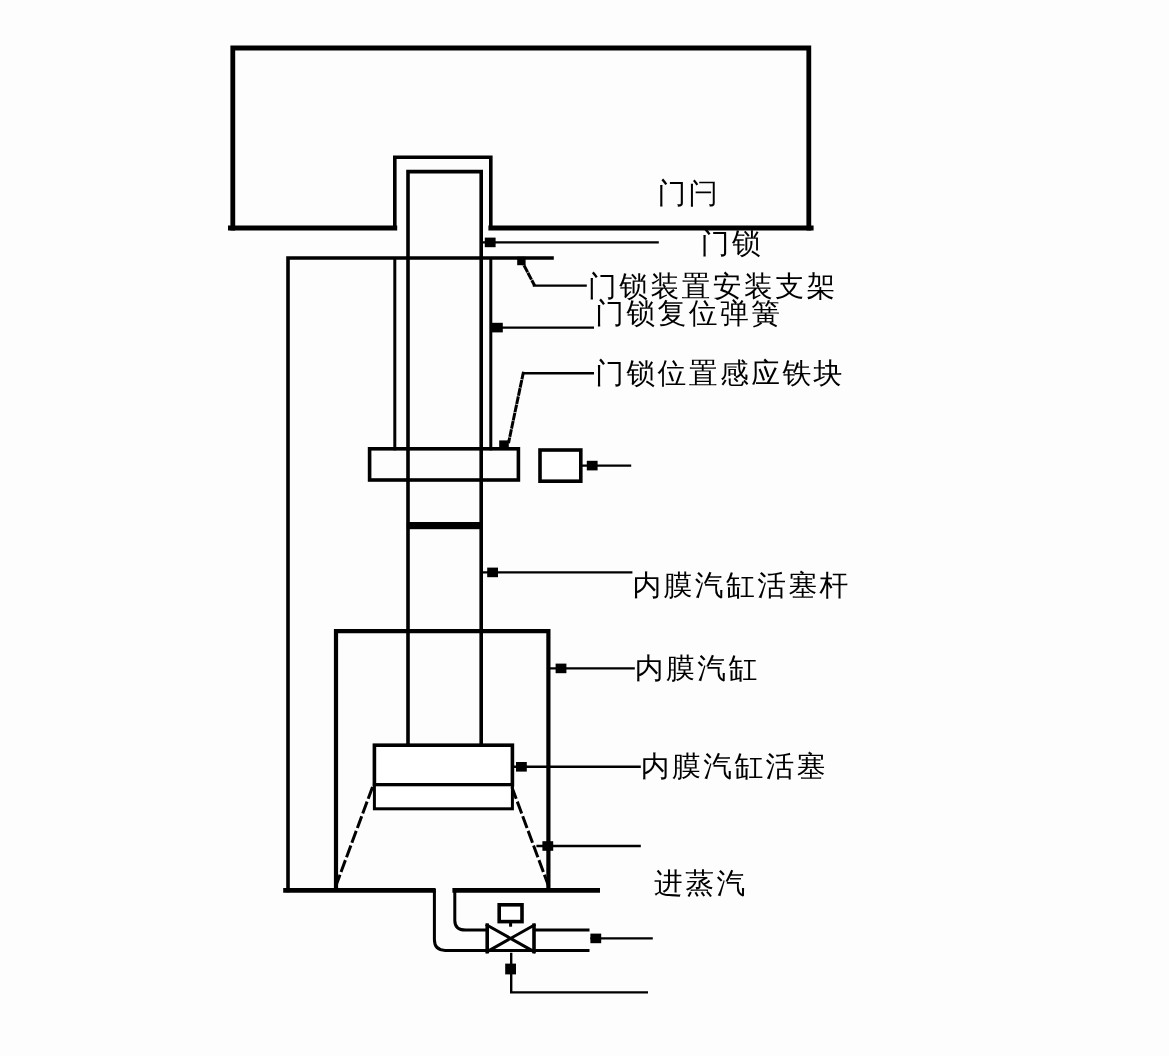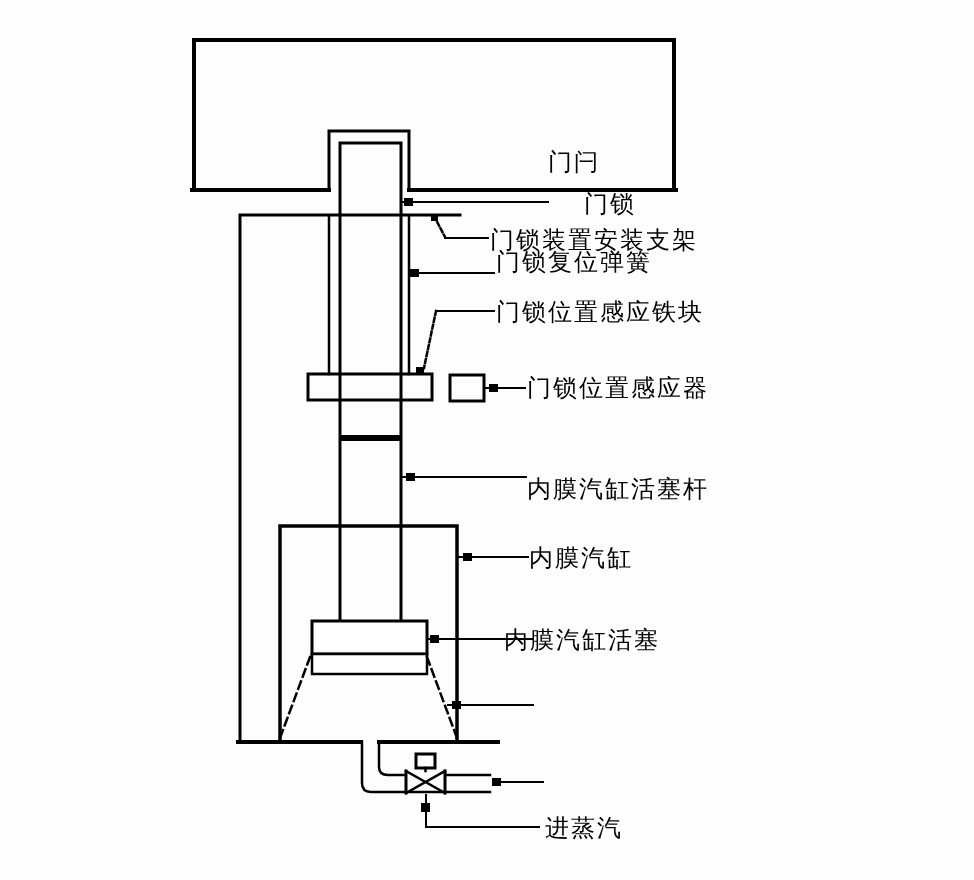--- a/index.html
+++ b/index.html
@@ -142,19 +142,18 @@
       <path d="M426,795 V827 H539" stroke-width="2"></path>
       <rect x="421" y="803" width="9" height="9" fill="#000" stroke="none"></rect>
     </g>
   </svg>
 
   <div class="lbl" style="left:548px;top:149px">门闩</div>
   <div class="lbl" style="left:584px;top:191px">门锁</div>
   <div class="lbl" style="left:490px;top:227px">门锁装置安装支架</div>
   <div class="lbl" style="left:496px;top:249px">门锁复位弹簧</div>
   <div class="lbl" style="left:496px;top:299px">门锁位置感应铁块</div>
-  <div class="lbl" style="left:527px;top:375px">门锁位置感应器</div>
   <div class="lbl" style="left:527px;top:476px">内膜汽缸活塞杆</div>
   <div class="lbl" style="left:529px;top:545px">内膜汽缸</div>
-  <div class="lbl" style="left:504px;top:627px">内膜汽缸活塞</div>
-  <div class="lbl" style="left:545px;top:815px">进蒸汽</div>
+  <div class="lbl" style="left:534px;top:627px">内膜汽缸活塞</div>
+  <div class="lbl" style="left:545px;top:724px">进蒸汽</div>
 
 </div>
 
 </body></html>

